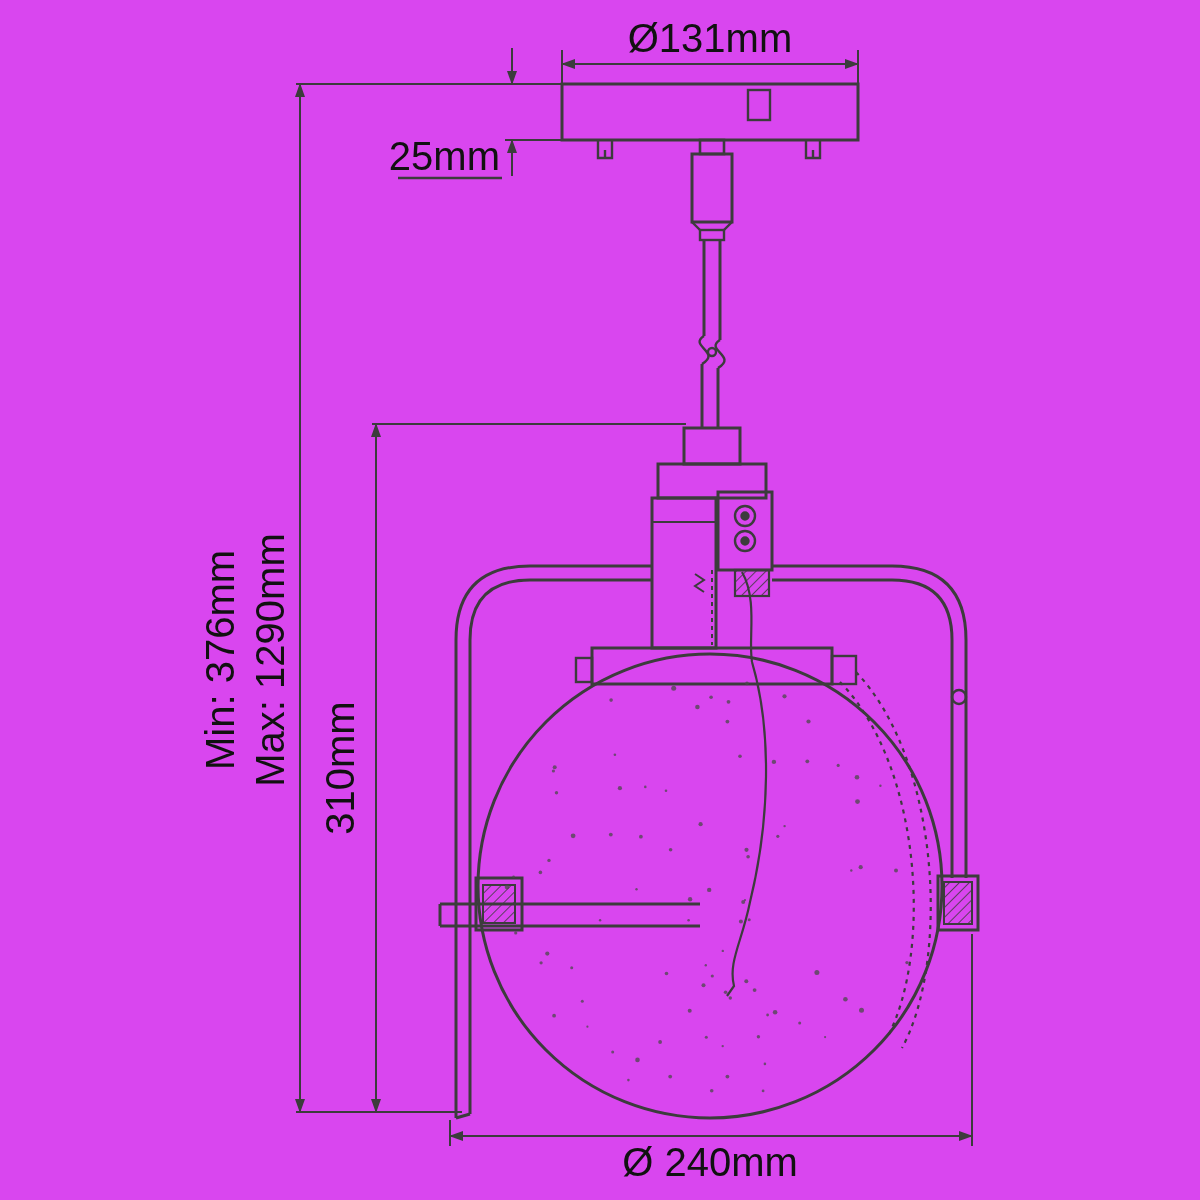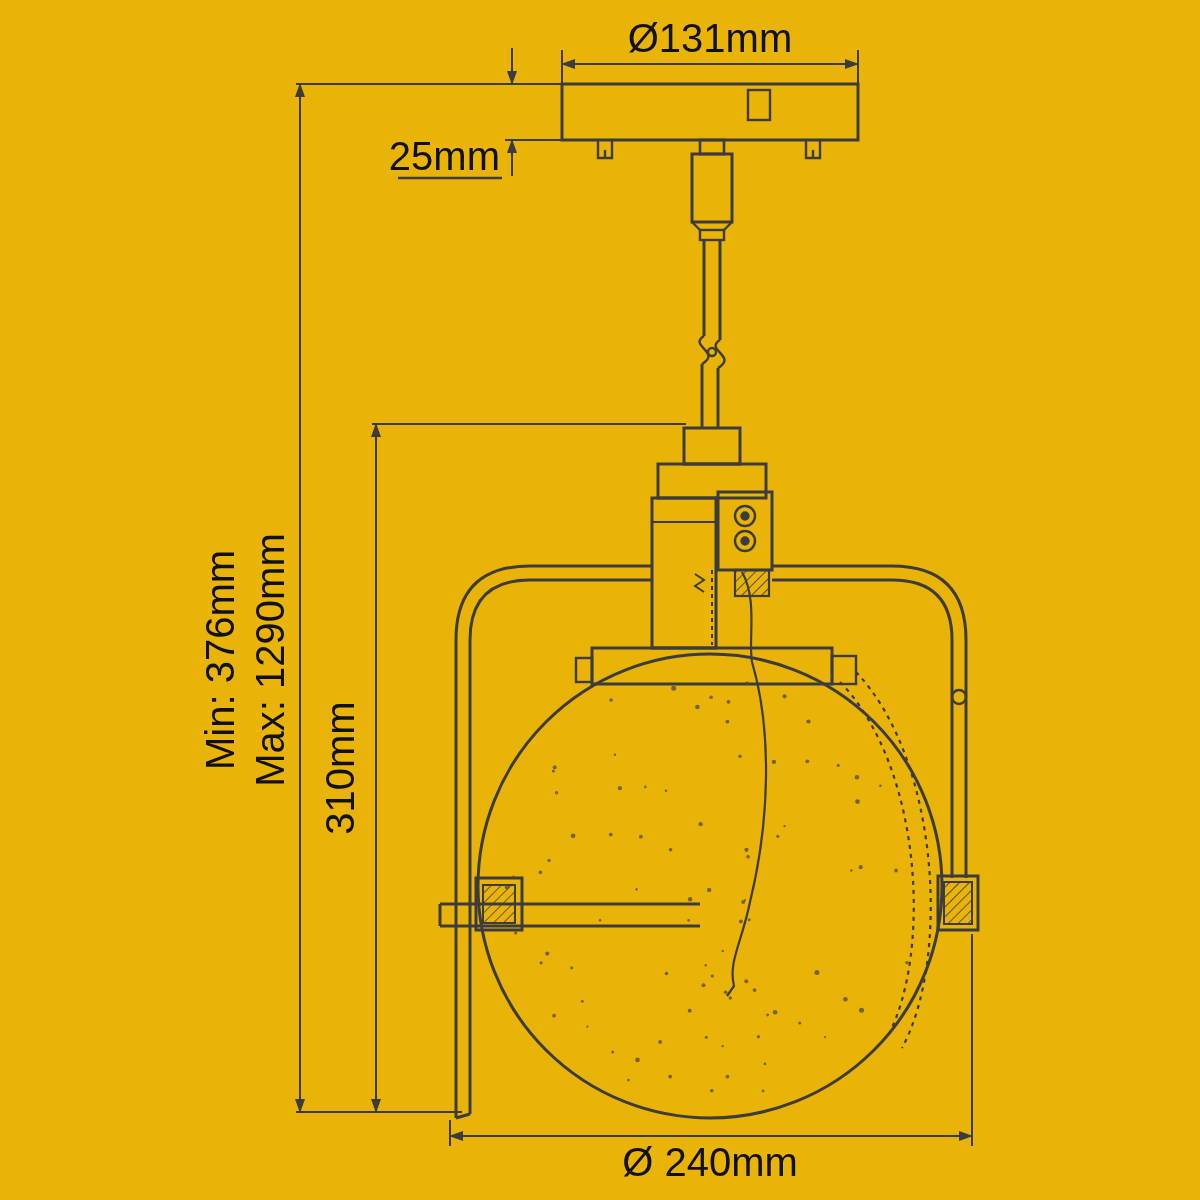--- a/index.html
+++ b/index.html
@@ -1,19 +1,19 @@
 <!DOCTYPE html>
 <html><head>
 <meta charset="utf-8">
 <style>
   html,body{margin:0;padding:0;background:#ffffff;}
   .canvas{
     position:relative;
     width:1200px;height:1200px;
-    background:#eab308;
+    background:#d946ef;
     font-family:"Liberation Sans", sans-serif;
     overflow:hidden;
   }
   svg text{
     font-family:"Liberation Sans", sans-serif;
     fill:#111111;
   }
   .dim-text{font-size:40px;}
 </style>
 </head>

